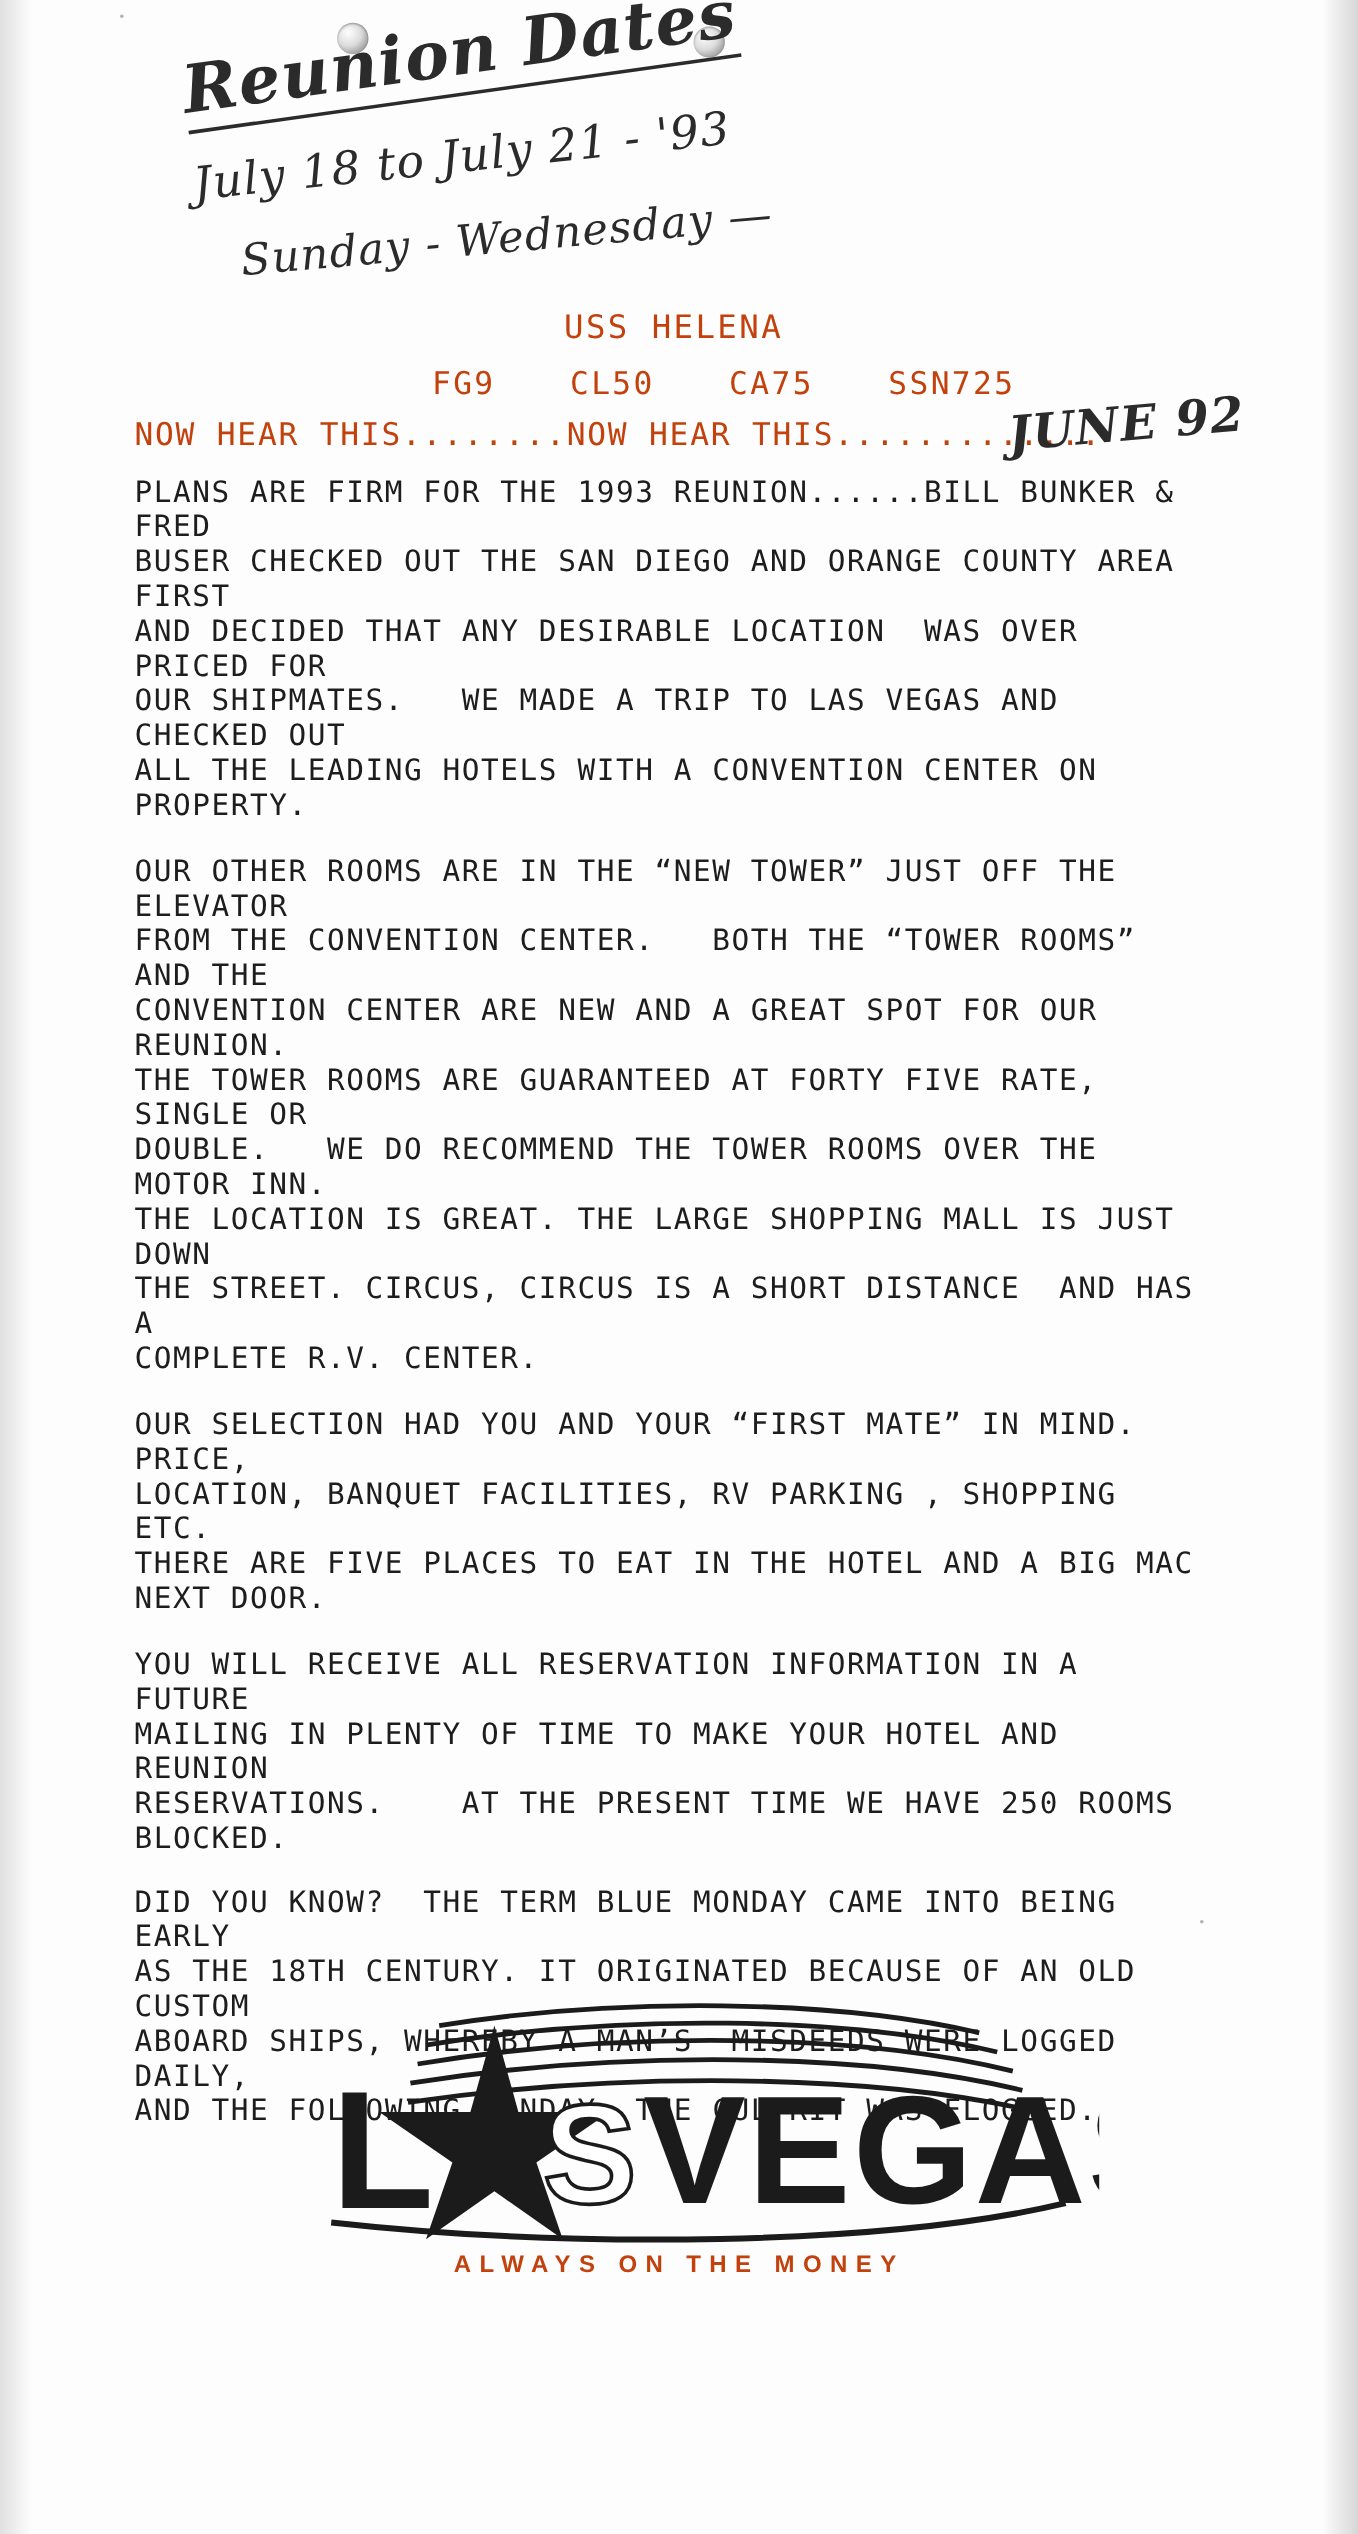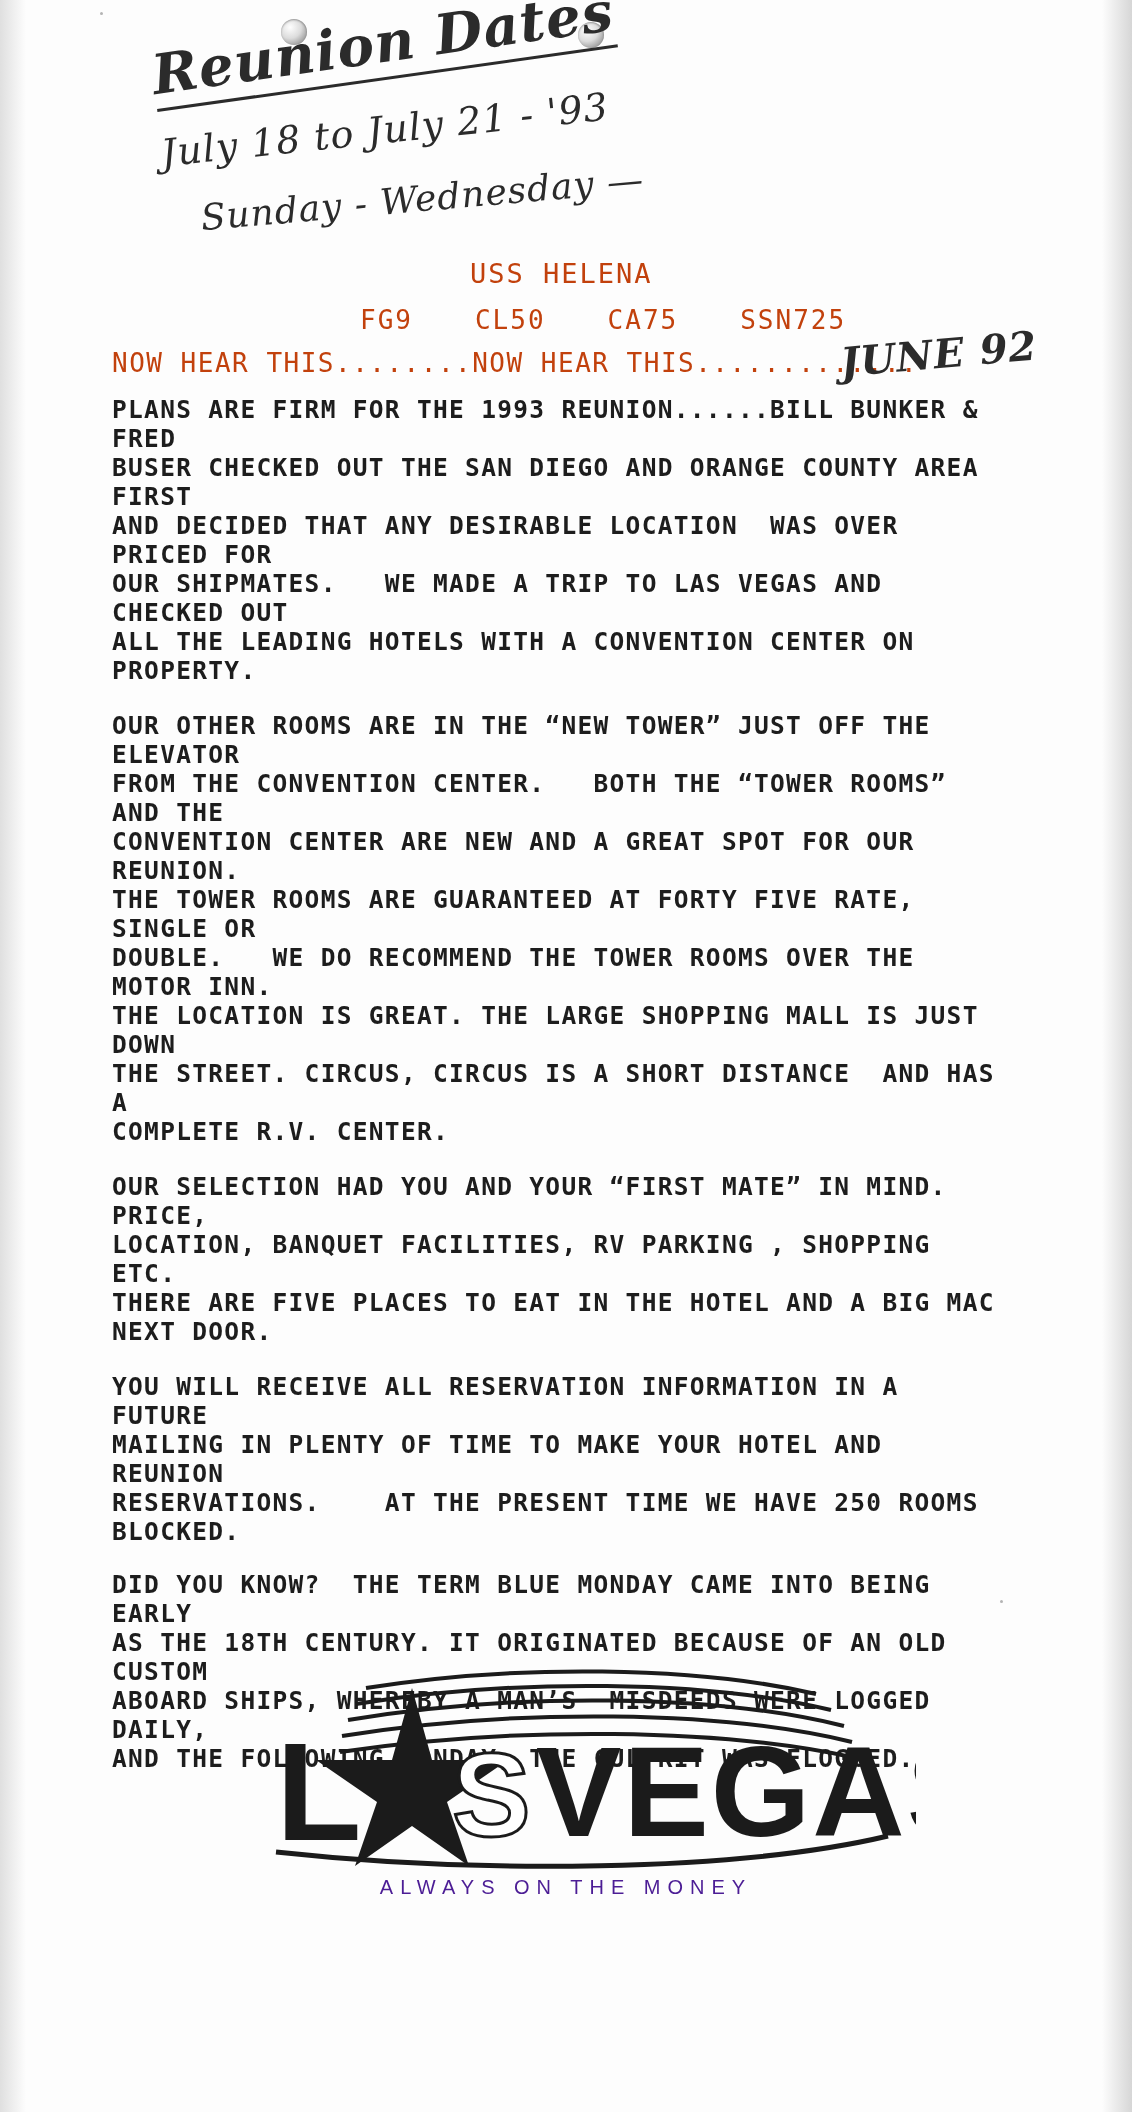--- a/index.html
+++ b/index.html
@@ -126,45 +126,44 @@
     top: 395px;
     width: 890px;
     font-size: 24.5px;
     line-height: 29px;
     letter-spacing: 1.3px;
     color: #1d1d1d;
   }
   .para {
     margin: 0 0 26px 0;
     white-space: pre-wrap;
-    font-weight: bold;
   }
   .para.tight { margin-bottom: 24px; }
   .para.gap { margin-bottom: 46px; }
 
   
   .logo-wrap {
     position: absolute;
     left: 0;
     right: 0;
     top: 1660px;
     height: 330px;
     display: flex;
     flex-direction: column;
     align-items: center;
     justify-content: flex-start;
   }
   .logo-svg { display: block; }
   .tagline {
     margin-top: 6px;
     font-family: "Liberation Sans", sans-serif;
-    font-weight: normal;
+    font-weight: bold;
     font-size: 20px;
     letter-spacing: 7px;
-    color: #4c1d95;
+    color: #c2410c;
   }
   .speck {
     position: absolute;
     width: 3px;
     height: 3px;
     background: #b4b4b4;
     border-radius: 50%;
   }
 </style>
 </head>

